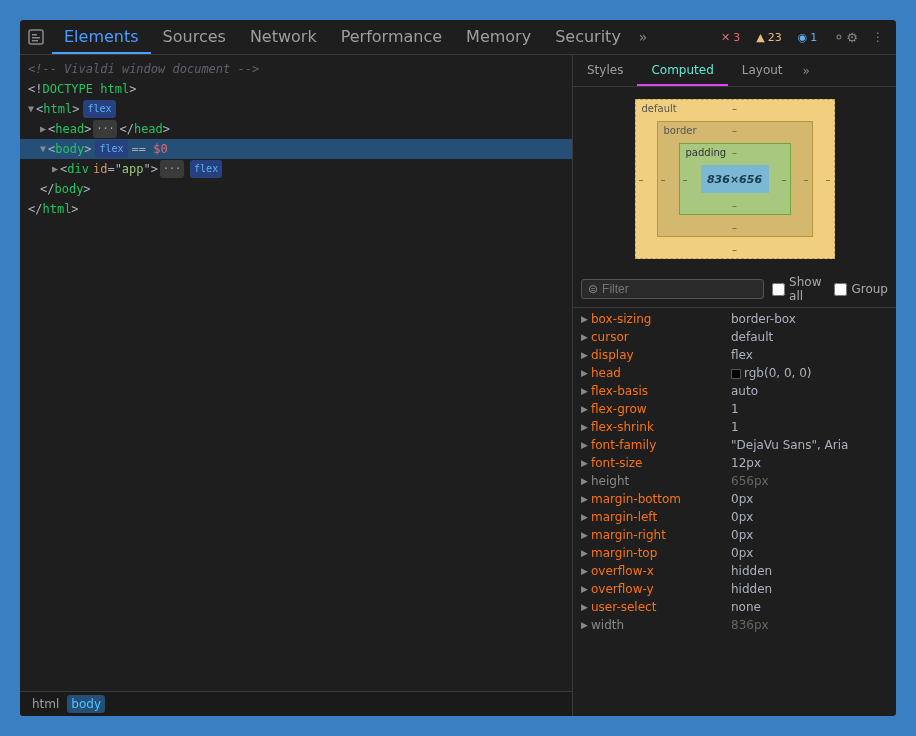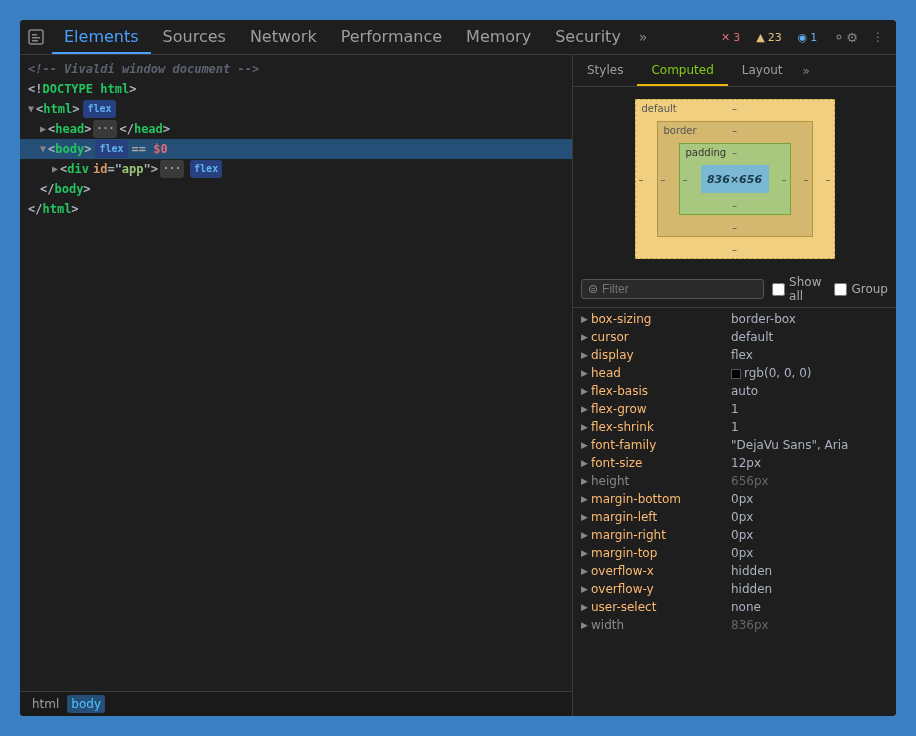--- a/index.html
+++ b/index.html
@@ -110,21 +110,20 @@
       overflow: hidden;
     }
     .elements-tree {
       flex: 1;
       overflow: auto;
       padding: 4px 0;
       font-family: "DejaVu Sans Mono", monospace;
       font-size: 12px;
       line-height: 18px;
       color: #abb2bf;
-      font-weight: bold;
     }
     .tree-line {
       padding: 1px 8px;
       white-space: nowrap;
       cursor: pointer;
       display: flex;
       align-items: center;
     }
     .tree-line.selected { background: #264f78; }
     .tree-line.indent1 { padding-left: 20px; }
@@ -196,22 +195,22 @@
       padding: 0 14px;
       height: 100%;
       display: flex;
       align-items: center;
       color: #9e9e9e;
       cursor: pointer;
       font-size: 12px;
       border-bottom: 2px solid transparent;
     }
     .right-tab.active {
-      color: #84cc16;
-      border-bottom: 2px solid #eab308;
+      color: #5eead4;
+      border-bottom: 2px solid #d946ef;
     }
     .right-more {
       color: #888;
       padding: 0 6px;
       cursor: pointer;
     }
 
     
     .box-model-container {
       padding: 12px;
@@ -273,21 +272,21 @@
       cursor: default;
     }
     .prop-expand {
       width: 10px;
       color: #888;
       font-size: 9px;
       cursor: pointer;
       flex-shrink: 0;
     }
     .prop-name {
-      color: #fdba74;
+      color: #f97316;
       min-width: 130px;
       cursor: pointer;
     }
     .prop-name.inherited { color: #888; }
     .prop-value { color: #abb2bf; flex: 1; }
     .prop-value.inherited { color: #666; }
     .color-swatch {
       display: inline-block;
       width: 10px;
       height: 10px;

